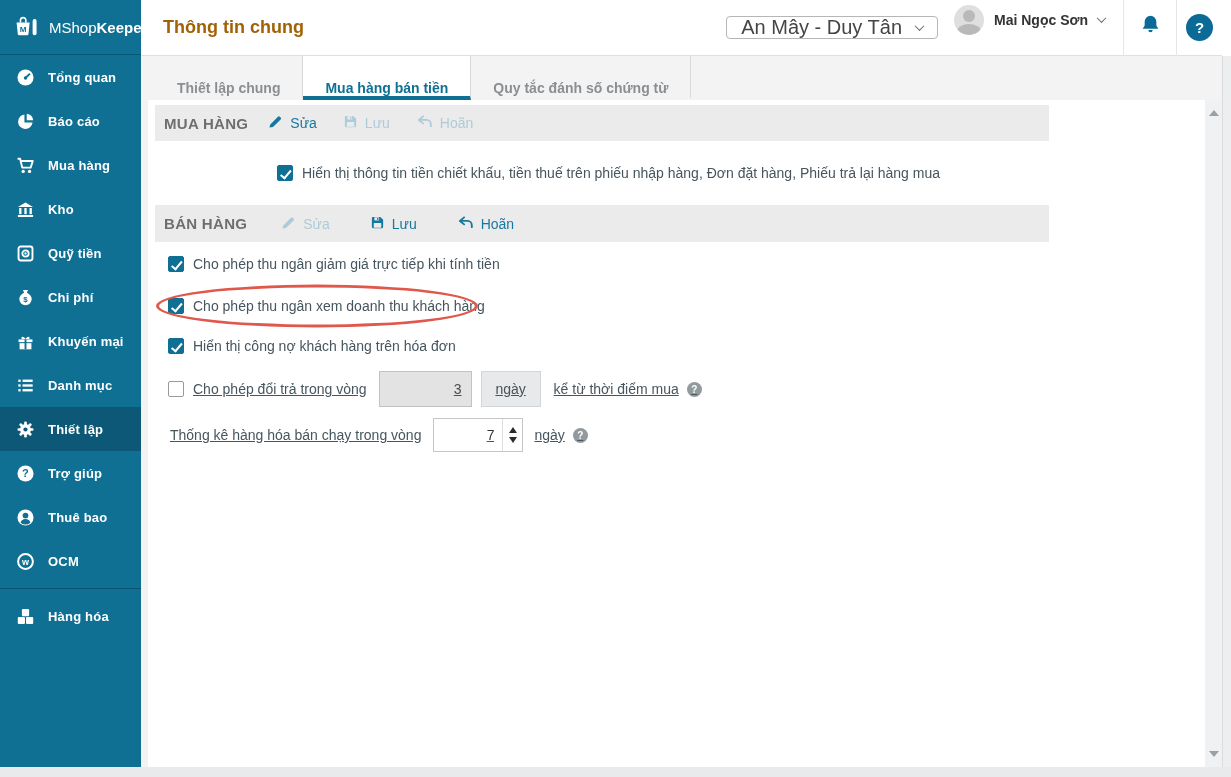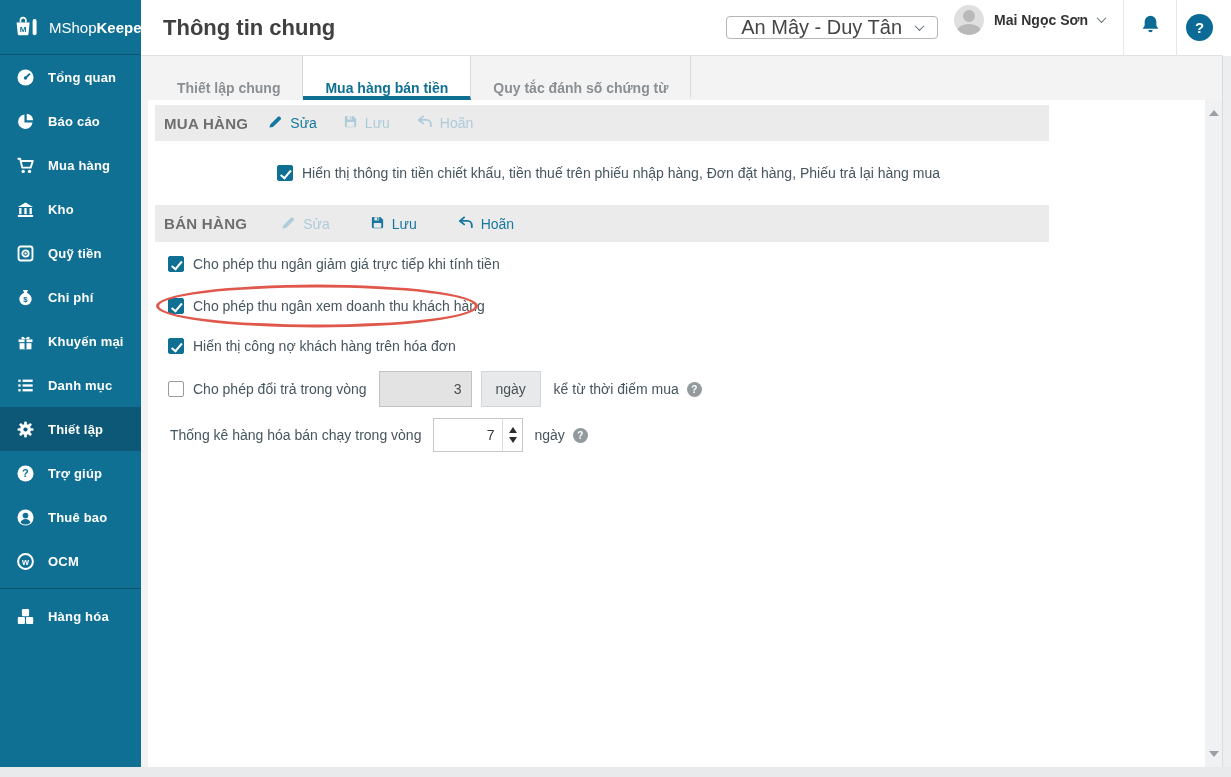--- a/index.html
+++ b/index.html
@@ -13,21 +13,21 @@
   .logo-text b { font-weight:bold; }
   .side-item { height:44px; display:flex; align-items:center; gap:13px; padding-left:15px; cursor:pointer; }
   .side-item.active { background:#0c5876; }
   .s-icon { width:20px; height:20px; display:flex; align-items:center; justify-content:center; flex:0 0 auto; }
   .s-label { font-size:13px; font-weight:bold; letter-spacing:.2px; }
   .side-sep { height:1px; background:rgba(0,0,0,.25); margin:5px 0; }
   svg text { font-family:"Liberation Sans", sans-serif; }
 
   
   .header { position:absolute; left:141px; top:0; width:1081px; height:56px; background:#fff; border-bottom:1px solid #e0e0e0; display:flex; align-items:center; }
-  .page-title { font-size:22px; font-weight:bold; color:#404040; padding-left:22px; }
+  .page-title { font-size:18px; font-weight:bold; color:#a16207; padding-left:22px; }
   .header-spacer { flex:1; }
   .store-box { height:23px; min-width:161px; border:1px solid #b6b6b6; border-radius:4px; display:flex; align-items:center; justify-content:center; gap:14px; padding:0 14px; font-size:20px; color:#454545; cursor:pointer;margin-left:36px; }
   .chev { width:7px; height:7px; border-right:1.7px solid #5f6b73; border-bottom:1.7px solid #5f6b73; transform:rotate(45deg) translate(-1px,-1px); }
   .user-box { display:flex; align-items:center; gap:10px; margin:0 18px 16px 16px; cursor:pointer; }
   .avatar { width:30px; height:30px; border-radius:50%; background:#dfdfdf; overflow:hidden; position:relative; }
   .avatar::before { content:""; position:absolute; left:9px; top:5px; width:12px; height:12px; border-radius:50%; background:#b9b9b9; }
   .avatar::after { content:""; position:absolute; left:3px; top:19px; width:24px; height:16px; border-radius:50%; background:#b9b9b9; }
   .user-name { font-size:14px; font-weight:bold; color:#333; white-space:nowrap; }
   .icon-cell { height:56px; display:flex; align-items:center; justify-content:center; border-left:1px solid #e6e6e6; cursor:pointer; }
   .icon-cell.bell { width:53px; }
@@ -49,21 +49,21 @@
   .arrow-up { top:10px; border-bottom:6px solid #9aa0a5; }
   .arrow-down { bottom:10px; border-top:6px solid #9aa0a5; }
 
   .form { position:absolute; left:7px; top:0; width:894px; padding-top:5px; color:#46555e; }
   .sec-bar { height:36px; background:#ebebeb; display:flex; align-items:center; padding-left:9px; gap:26px; }
   .sec-title { font-size:15px; font-weight:bold; color:#6e6e6e; letter-spacing:.3px; margin-right:-6px; }
   .hdr-link { display:flex; align-items:center; gap:7px; font-size:14px; color:#aecbd9; cursor:default; }
   .hdr-link.on { color:#17789f; cursor:pointer; }
 
   .row { display:flex; align-items:center; padding-left:13px; position:relative; font-size:14px; }
-  .row.h54 { height:64px;justify-content:center; } .row.h44 { height:44px; } .row.h40 { height:40px; } .row.h46 { height:46px; }
+  .row.h54 { height:64px;justify-content:center; } .row.h44 { height:44px; } .row.h40 { height:40px; } .row.h46 { height:46px;text-decoration:underline; }
   .cb { width:16px; height:16px; border:1px solid #9b9b9b; border-radius:2px; background:#fff; position:relative; margin-right:9px; flex:0 0 auto; cursor:pointer; }
   .row.checked .cb { background:#0f7094; border-color:#0f7094; }
   .row.checked .cb::after { content:""; position:absolute; left:5px; top:1.5px; width:4px; height:8.5px; border:solid #fff; border-width:0 2px 2px 0; transform:rotate(40deg); }
   .cb-label { color:#46555e; cursor:default; }
 
   .annotation { position:absolute; left:1px; top:50%; transform:translateY(-50%); width:322px; height:43px; border:3px solid #e0574b; border-radius:50%; pointer-events:none; }
 
   .num-input-disabled { width:93px; height:36px; background:#e3e3e3; border:1px solid #c2c2c2; text-align:right; padding-right:9px; font-size:14px; color:#4a4a4a; font-family:"Liberation Sans",sans-serif; margin-left:12px; }
   .unit-box-disabled { width:60px; height:36px; background:#e7e9ea; border:1px solid #d3d6d8; display:flex; align-items:center; justify-content:center; color:#4a5256; margin-left:9px; font-size:14px; }
   .suffix { margin-left:13px; }

